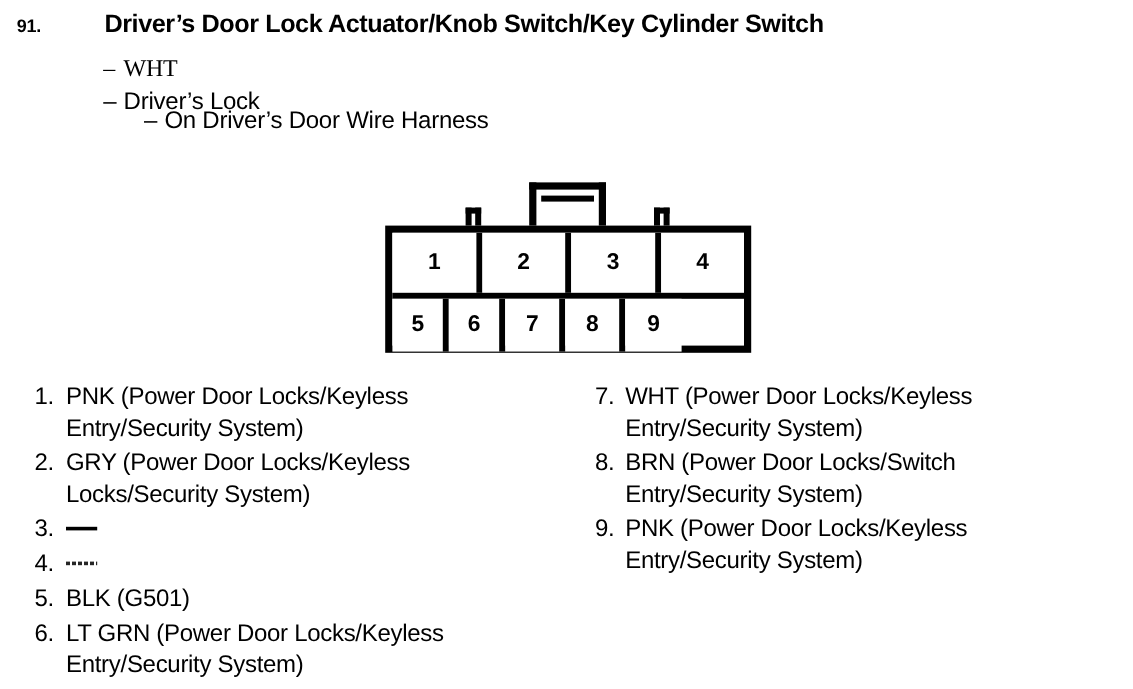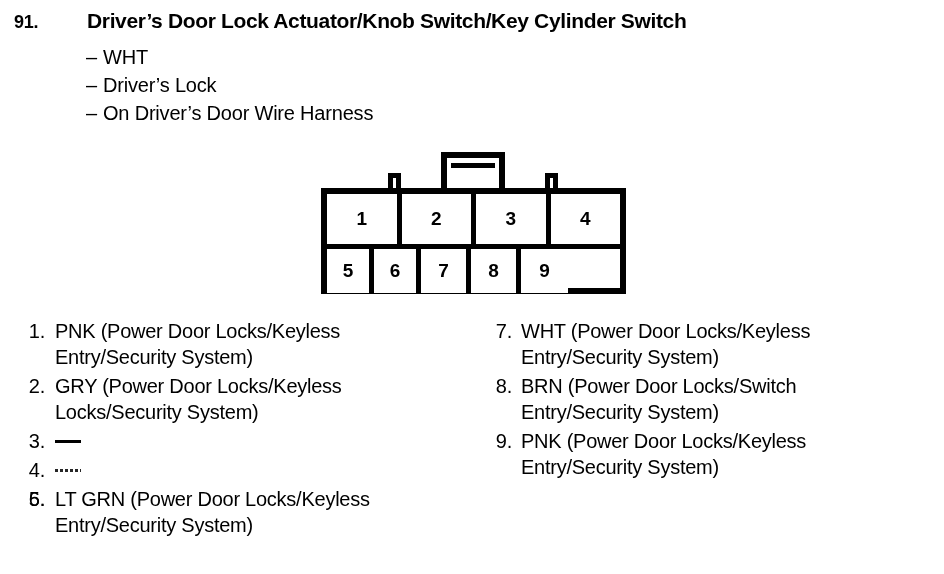--- a/index.html
+++ b/index.html
@@ -28,21 +28,21 @@
   #title-row {
     position: absolute;
     left: 14px;
     top: 9px;
     width: 920px;
     white-space: nowrap;
   }
   #item-number {
     display: inline-block;
     width: 73px;
-    font-size: 18px;
+    font-size: 15px;
     font-weight: bold;
     letter-spacing: -0.2px;
   }
   #title-text {
     display: inline-block;
     font-size: 21px;
     font-weight: bold;
     letter-spacing: -0.35px;
   }
   .sub-line {
@@ -50,23 +50,23 @@
     left: 86px;
     font-size: 20px;
     font-weight: normal;
     letter-spacing: -0.2px;
     white-space: nowrap;
   }
   .sub-line .dash {
     display: inline-block;
     width: 17px;
   }
-  #sub-line-0 { top: 46px; }
+  #sub-line-0 { top: 46px; font-family: Liberation Serif, serif; }
   #sub-line-1 { top: 74px; }
-  #sub-line-2 { top: 102px; }
+  #sub-line-2 { top: 90px; margin-left: 34px; }
 
   
   #connector-diagram {
     position: absolute;
     left: 321px;
     top: 152px;
     width: 305px;
     height: 142px;
   }
   
@@ -276,20 +276,21 @@
     <div class="legend-item">
       <span class="legend-num">3.</span>
       <span class="legend-text"><span class="dash-em"></span></span>
     </div>
     <div class="legend-item">
       <span class="legend-num">4.</span>
       <span class="legend-text"><span class="dash-faint"></span></span>
     </div>
     <div class="legend-item">
       <span class="legend-num">5.</span>
+      <span class="legend-text">BLK (G501)</span>
     </div>
     <div class="legend-item">
       <span class="legend-num">6.</span>
       <span class="legend-text">LT GRN (Power Door Locks/Keyless
 Entry/Security System)</span>
     </div>
   </div>
 
   <div class="legend-col" id="legend-col-right">
     <div class="legend-item">

